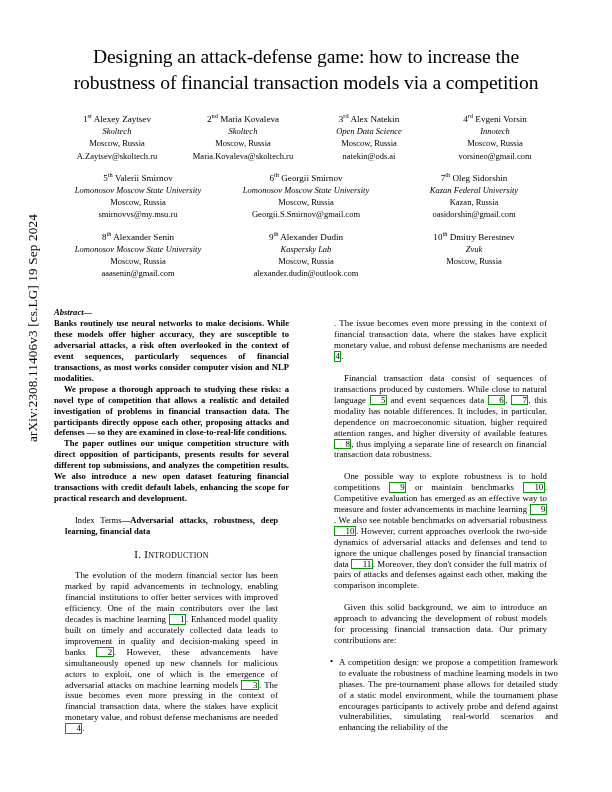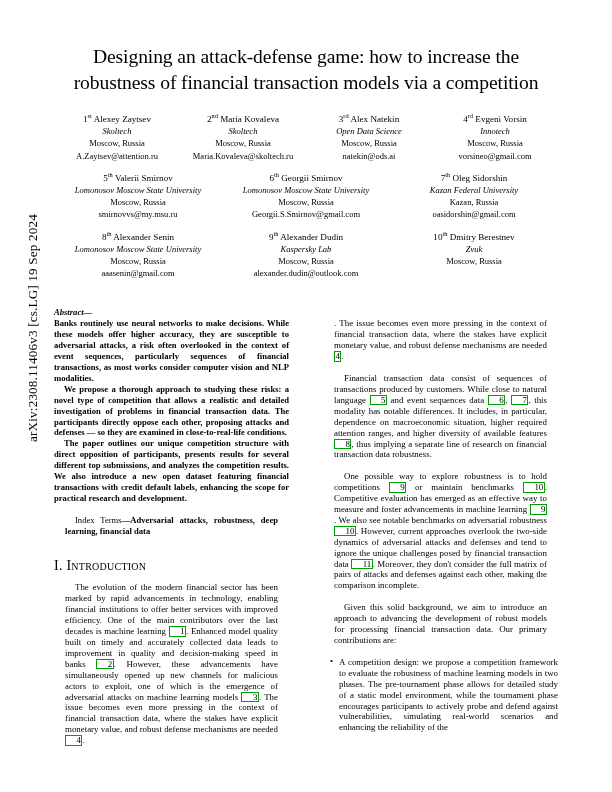--- a/index.html
+++ b/index.html
@@ -134,22 +134,23 @@
     line-height: 10.9px;
     text-align: justify;
     margin-top: 0;
     text-indent: 10px;
   }
   .index-terms .it-label {
     font-weight: normal;
   }
 
   .section-head {
-    margin: 24px 0 6px 0;
-    font-size: 14px;
+    text-align: center;
+    margin: 12px 0 6px 0;
+    font-size: 11px;
     font-variant: small-caps;
     letter-spacing: 0.25px;
   }
   .section-head .sec-num {
     font-variant: normal;
   }
 
   
   .cite {
     border: 0.8px solid #00a000;
@@ -187,21 +188,21 @@
 
   <h1 class="title">Designing an attack-defense game: how to increase the robustness of financial transaction models via a competition</h1>
 
   <div class="authors">
 
     <div class="author-row">
       <div class="author">
         <div class="a-name"><span class="a-ord">1</span><sup>st</sup> <span>Alexey Zaytsev</span></div>
         <div class="a-affil">Skoltech</div>
         <div class="a-city">Moscow, Russia</div>
-        <div class="a-email">A.Zaytsev@attention.ru</div>
+        <div class="a-email">A.Zaytsev@skoltech.ru</div>
       </div>
       <div class="author">
         <div class="a-name"><span class="a-ord">2</span><sup>nd</sup> <span>Maria Kovaleva</span></div>
         <div class="a-affil">Skoltech</div>
         <div class="a-city">Moscow, Russia</div>
         <div class="a-email">Maria.Kovaleva@skoltech.ru</div>
       </div>
       <div class="author">
         <div class="a-name"><span class="a-ord">3</span><sup>rd</sup> <span>Alex Natekin</span></div>
         <div class="a-affil">Open Data Science</div>

